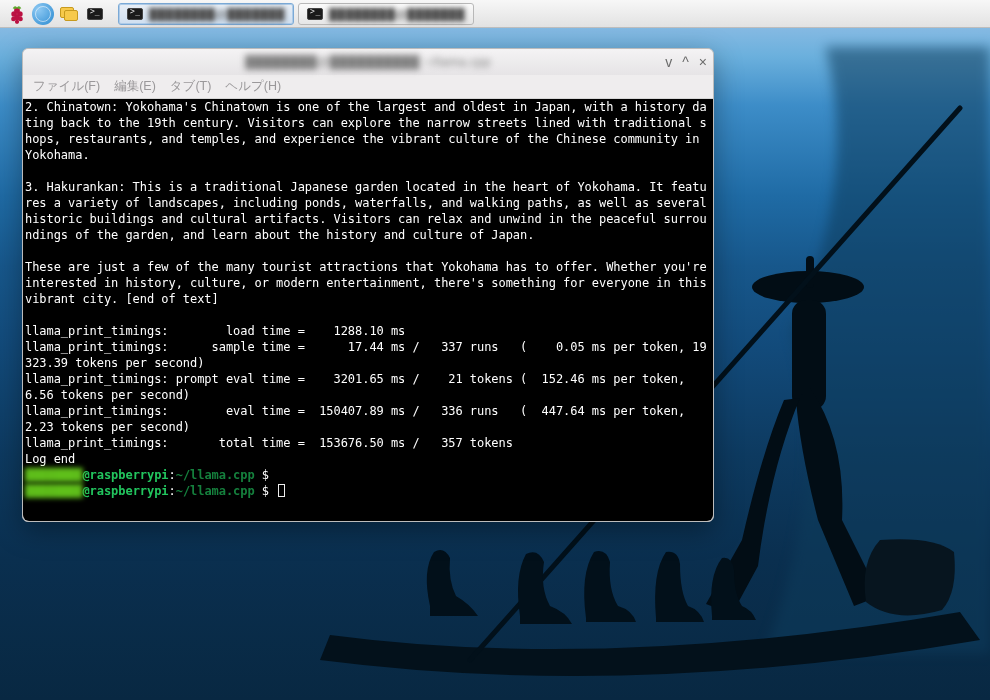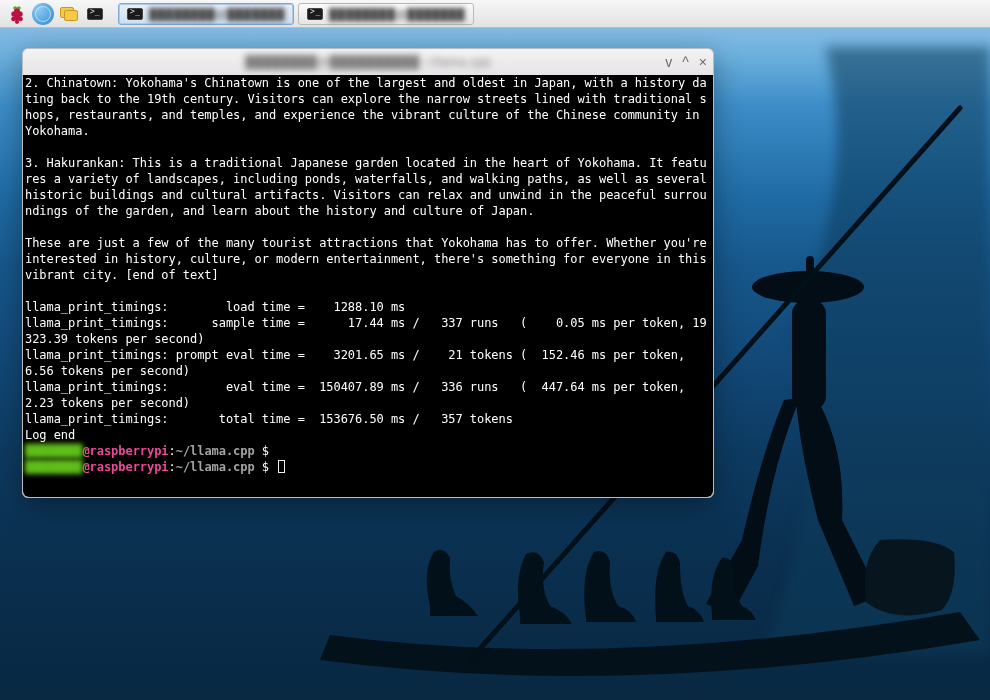--- a/index.html
+++ b/index.html
@@ -64,22 +64,22 @@
     height:24px; display:flex; align-items:center; gap:14px; padding:0 10px;
     font-size:12.5px; color:#9a989a; background:#efedee; border-bottom:1px solid #d6d6d6;
   }
   .term-body {
     background:#000; color:#fff; font-family:"DejaVu Sans Mono","Menlo",monospace;
     font-size:12px; line-height:16px; letter-spacing: -0.05px;
     padding:0 2px 22px 2px; white-space:pre-wrap; word-break:break-all;
     border-bottom-left-radius:6px; border-bottom-right-radius:6px;
     min-height:420px;
   }
-  .seg-g { color:#ec4899; font-weight:bold;} 
-  .seg-b { color:#a3a3a3; font-weight:bold;}
+  .seg-g { color:#22c55e; font-weight:bold;} 
+  .seg-b { color:#15803d; font-weight:bold;}
   .seg-w { color:#fff; }
   .blurbox { display:inline-block; filter:blur(2.4px); color:#5fbf1a;}
   .caret { display:inline-block; width:7px; height:13px; border:1px solid #eee; margin-left:2px; vertical-align:-2px;}
 </style>
 </head>
 <body>
 
 <div class="wall">
 
   <svg viewBox="0 0 300 700" style="right:0;top:0;width:260px;height:700px;opacity:.55;filter:blur(6px)">
@@ -148,20 +148,26 @@
 
 <div class="termwin">
   <div class="titlebar">
     <span class="title-blur">████████@██████████ ~/llama.cpp</span>
     <div class="win-controls">
       <span>v</span>
       <span>^</span>
       <span>×</span>
     </div>
   </div>
+  <div class="menubar">
+    <span>ファイル(F)</span>
+    <span>編集(E)</span>
+    <span>タブ(T)</span>
+    <span>ヘルプ(H)</span>
+  </div>
   <div class="term-body" id="term">2. Chinatown: Yokohama's Chinatown is one of the largest and oldest in Japan, with a history dating back to the 19th century. Visitors can explore the narrow streets lined with traditional shops, restaurants, and temples, and experience the vibrant culture of the Chinese community in Yokohama.
 
 3. Hakurankan: This is a traditional Japanese garden located in the heart of Yokohama. It features a variety of landscapes, including ponds, waterfalls, and walking paths, as well as several historic buildings and cultural artifacts. Visitors can relax and unwind in the peaceful surroundings of the garden, and learn about the history and culture of Japan.
 
 These are just a few of the many tourist attractions that Yokohama has to offer. Whether you're interested in history, culture, or modern entertainment, there's something for everyone in this vibrant city. [end of text]
 
 llama_print_timings:        load time =    1288.10 ms
 llama_print_timings:      sample time =      17.44 ms /   337 runs   (    0.05 ms per token, 19323.39 tokens per second)
 llama_print_timings: prompt eval time =    3201.65 ms /    21 tokens (  152.46 ms per token,     6.56 tokens per second)
 llama_print_timings:        eval time =  150407.89 ms /   336 runs   (  447.64 ms per token,     2.23 tokens per second)

